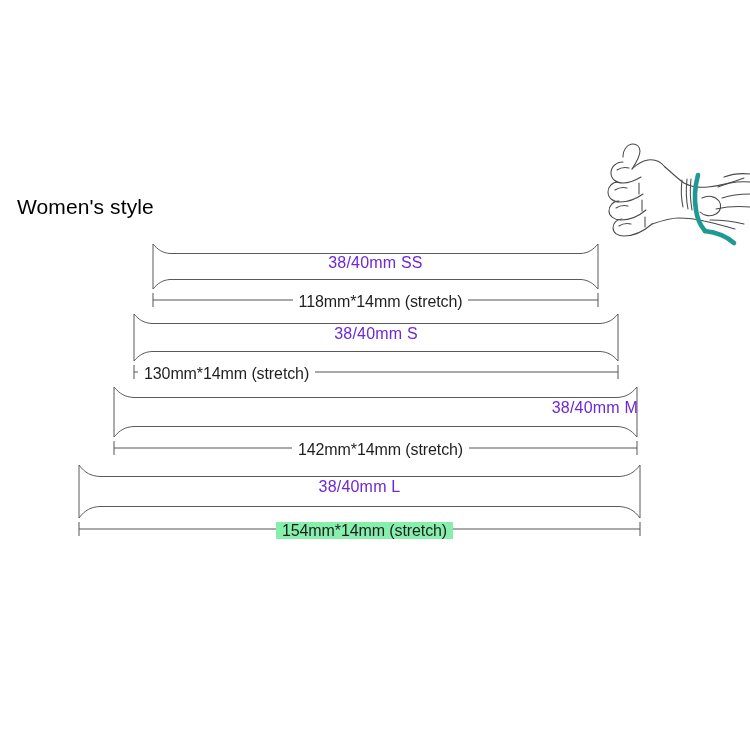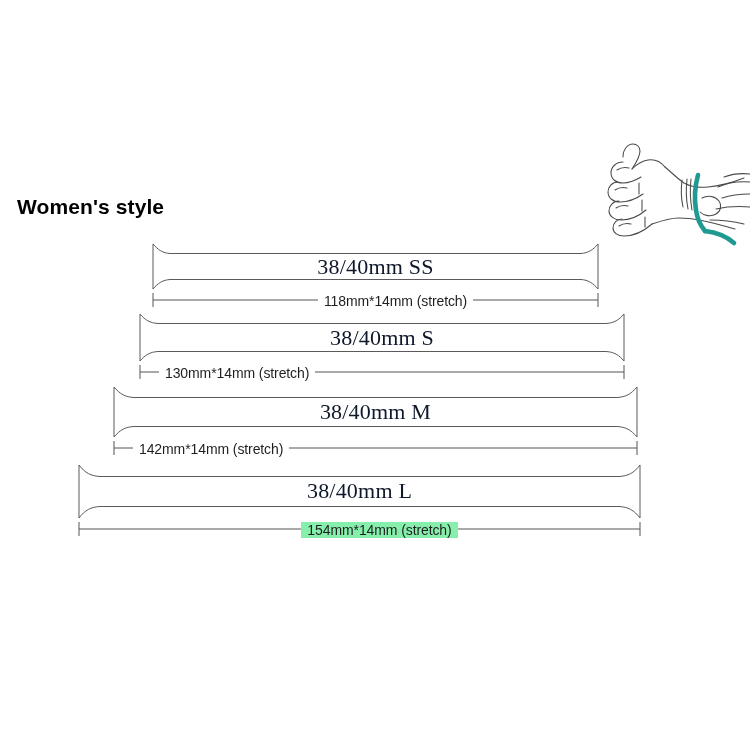--- a/index.html
+++ b/index.html
@@ -17,21 +17,21 @@
     font-family: "Liberation Sans", sans-serif;
   }
 
   
   #page-title {
     position: absolute;
     left: 17px;
     top: 195px;
     font-family: "Liberation Sans", sans-serif;
     font-size: 21px;
-    font-weight: bold;
+    font-weight: normal;
     color: #000000;
     letter-spacing: 0.1px;
     white-space: nowrap;
   }
 
   
   #hand-illustration {
     position: absolute;
     left: 598px;
     top: 126px;
@@ -43,35 +43,35 @@
   .band-row {
     position: absolute;
   }
   .band-svg-wrap {
     position: absolute;
     left: 0;
     top: 0;
   }
   .band-label {
     position: absolute;
-    color: #0f172a;
-    font-family: Liberation Serif, serif;
-    font-size: 22px;
+    color: #6d28d9;
+    font-family: Liberation Sans, sans-serif;
+    font-size: 16px;
     font-weight: normal;
     white-space: nowrap;
     letter-spacing: 0.2px;
   }
   .dim-text {
     position: absolute;
     color: #1f1f1f;
     font-family: "Liberation Sans", sans-serif;
-    font-size: 14px;
+    font-size: 16px;
     white-space: nowrap;
     background: #ffffff;
-    padding: 0 20px;
+    padding: 0 5px;
     letter-spacing: -0.1px;
   }
 </style>
 </head>
 <body>
 
 <div id="page">
 
   <div id="page-title">Women's style</div>
 
@@ -141,21 +141,21 @@
     <svg class="band-svg-wrap" width="447" height="20" viewBox="0 0 447 20" style="top:47px;" xmlns="http://www.w3.org/2000/svg">
       <g stroke="#555555" stroke-width="1">
         <line x1="1" y1="3" x2="1" y2="17"></line>
         <line x1="446" y1="3" x2="446" y2="17"></line>
         <line x1="1" y1="10" x2="446" y2="10"></line>
       </g>
     </svg>
     <div class="dim-text" style="left:0; top:50px; width:447px; text-align:center; background:none;"><span style="background: rgb(255, 255, 255); padding: 0px 6px;">118mm*14mm (stretch)</span></div>
   </div>
 
-  <div class="band-row" id="band-s" style="left:133px; top:313px; width:444px; height:68px;margin-left:6px;">
+  <div class="band-row" id="band-s" style="left:133px; top:313px; width:444px; height:68px;">
     <div class="band-svg-wrap">
       <svg width="486" height="49" viewBox="0 0 486 49" preserveAspectRatio="none" xmlns="http://www.w3.org/2000/svg">
         <g fill="#ffffff" stroke="#5a5a5a" stroke-width="1" stroke-linejoin="round">
           <path d="M1,1 L1,48
                    C6,42 11,39 19,38.5
                    L467,38.5
                    C475,39 480,42 485,48
                    L485,1
                    C480,7 475,10 467,10.5
                    L19,10.5
@@ -182,29 +182,29 @@
                    C7,44 12,41 21,40.5
                    L504,40.5
                    C513,41 518,44 524,51
                    L524,1
                    C518,8 513,11 504,11.5
                    L21,11.5
                    C12,11 7,8 1,1 Z"></path>
         </g>
       </svg>
     </div>
-    <div class="band-label" style="left:0; top:13px; width:525px; text-align:center;">38/40mm  M</div>
+    <div class="band-label" style="left:0; top:13px; width:525px; text-align:right;">38/40mm  M</div>
     <svg class="band-svg-wrap" width="525" height="20" viewBox="0 0 525 20" style="top:52px;" xmlns="http://www.w3.org/2000/svg">
       <g stroke="#555555" stroke-width="1">
         <line x1="1" y1="3" x2="1" y2="17"></line>
         <line x1="524" y1="3" x2="524" y2="17"></line>
         <line x1="1" y1="10" x2="524" y2="10"></line>
       </g>
     </svg>
-    <div class="dim-text" style="left:0; top:55px; width:525px; background:none;"><span style="background: rgb(255, 255, 255); padding: 0px 6px;">142mm*14mm (stretch)</span></div>
+    <div class="dim-text" style="left:0; top:55px; width:525px; text-align:center; background:none;"><span style="background: rgb(255, 255, 255); padding: 0px 6px;">142mm*14mm (stretch)</span></div>
   </div>
 
   <div class="band-row" id="band-l" style="left:78px; top:464px; width:563px; height:75px;">
     <div class="band-svg-wrap">
       <svg width="563" height="55" viewBox="0 0 563 55" preserveAspectRatio="none" xmlns="http://www.w3.org/2000/svg">
         <g fill="#ffffff" stroke="#5a5a5a" stroke-width="1" stroke-linejoin="round">
           <path d="M1,1 L1,54
                    C7,46 13,43 22,42.5
                    L541,42.5
                    C550,43 556,46 562,54

